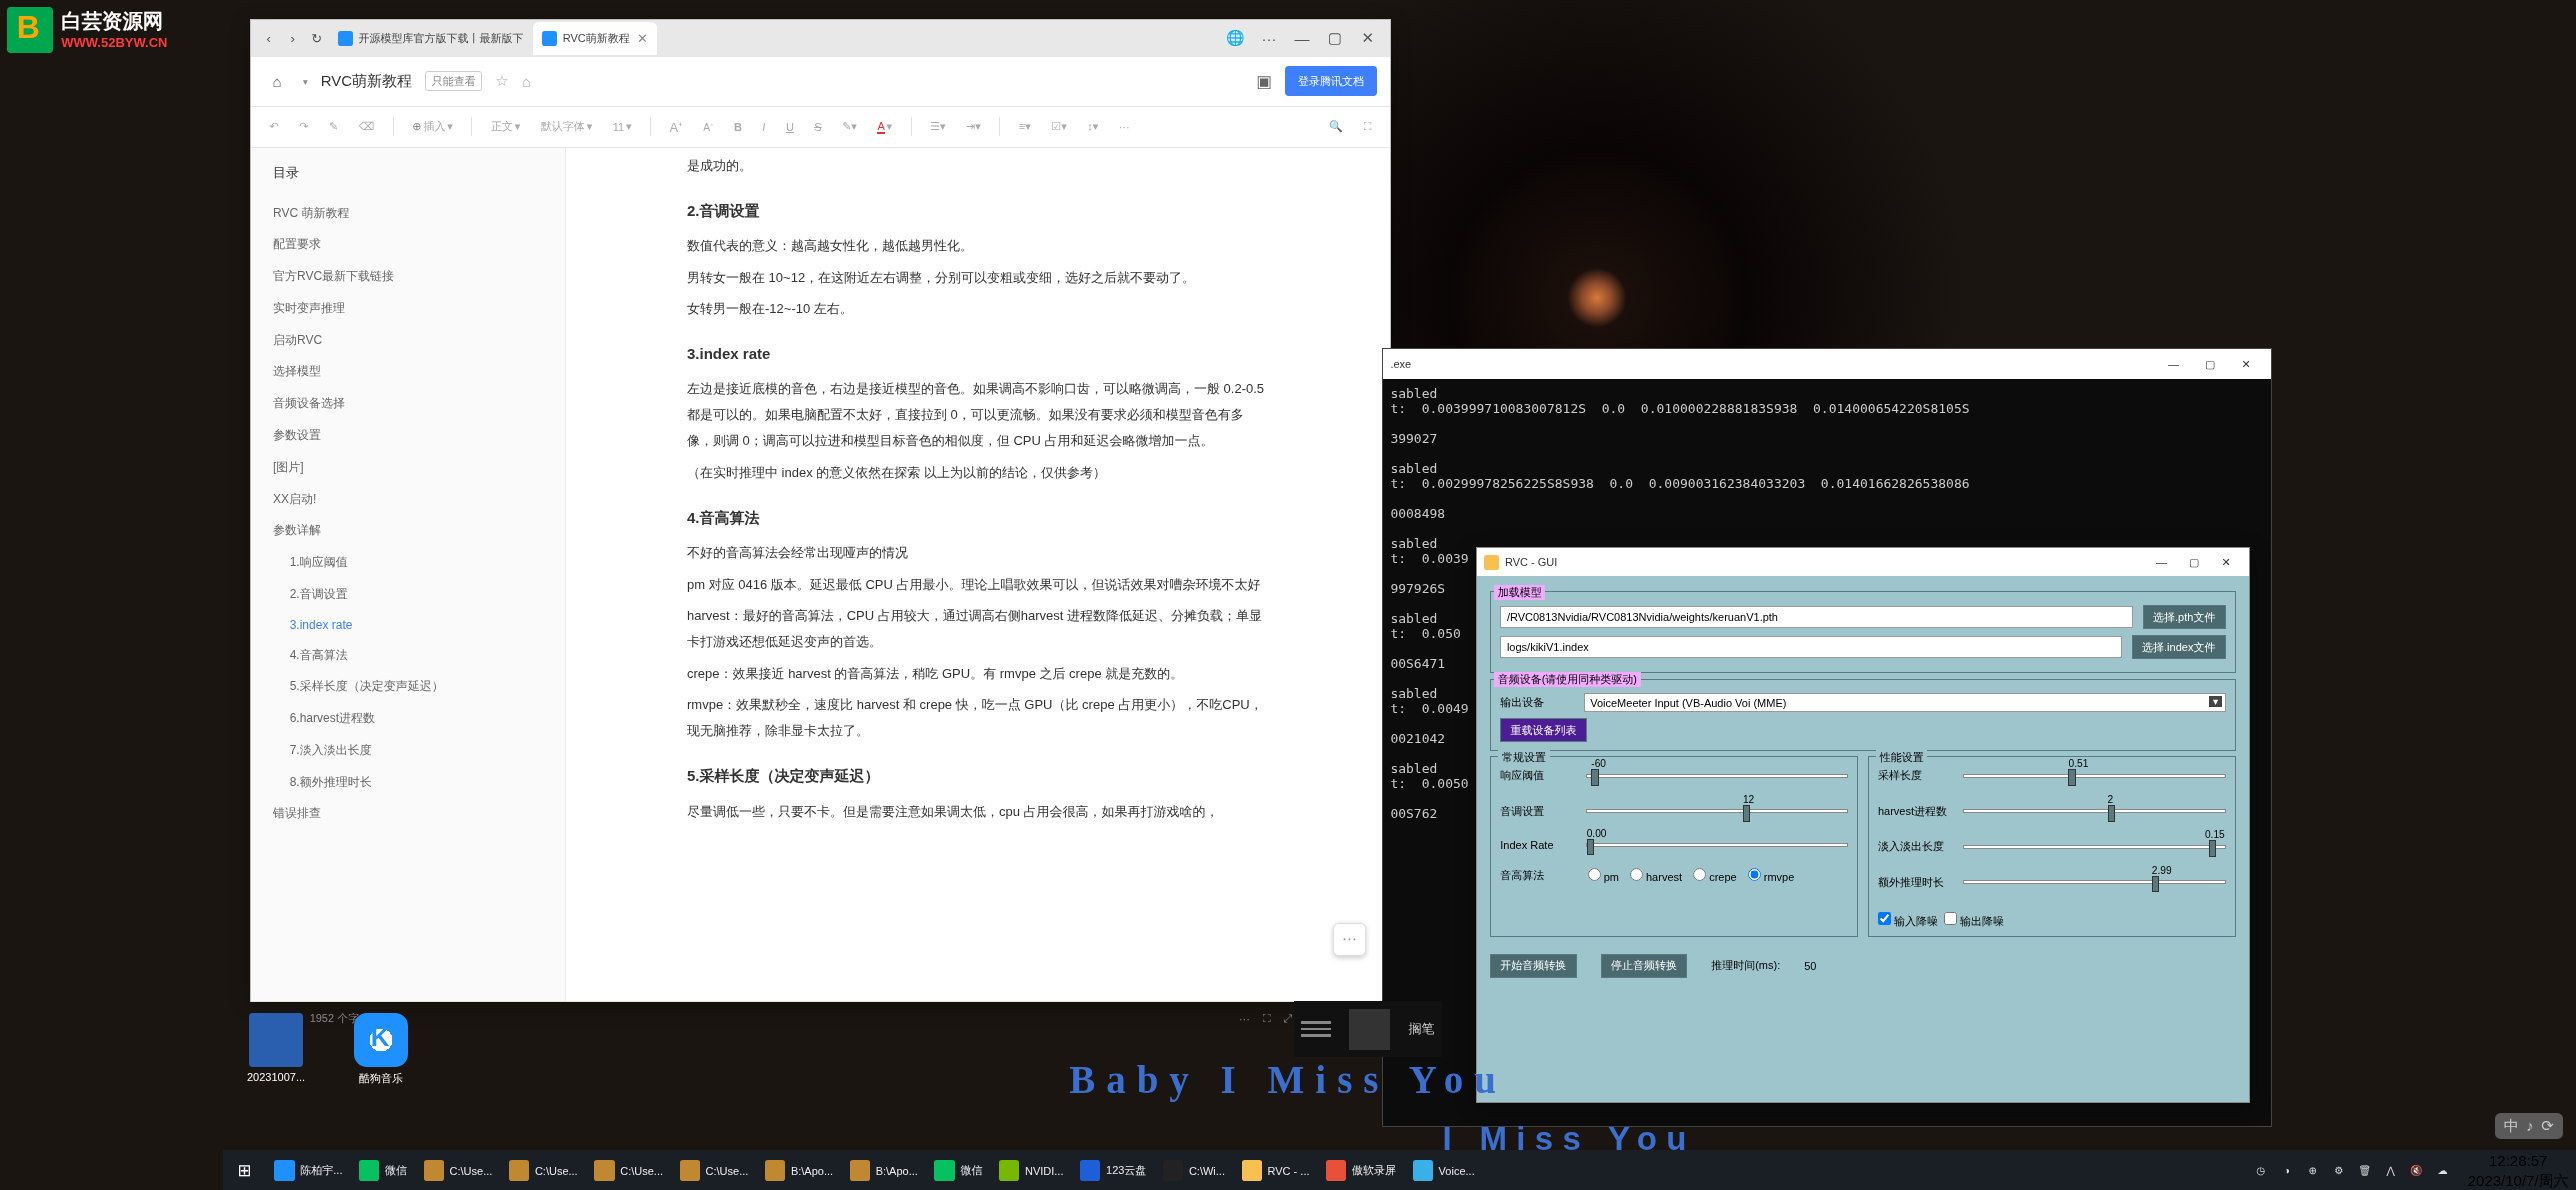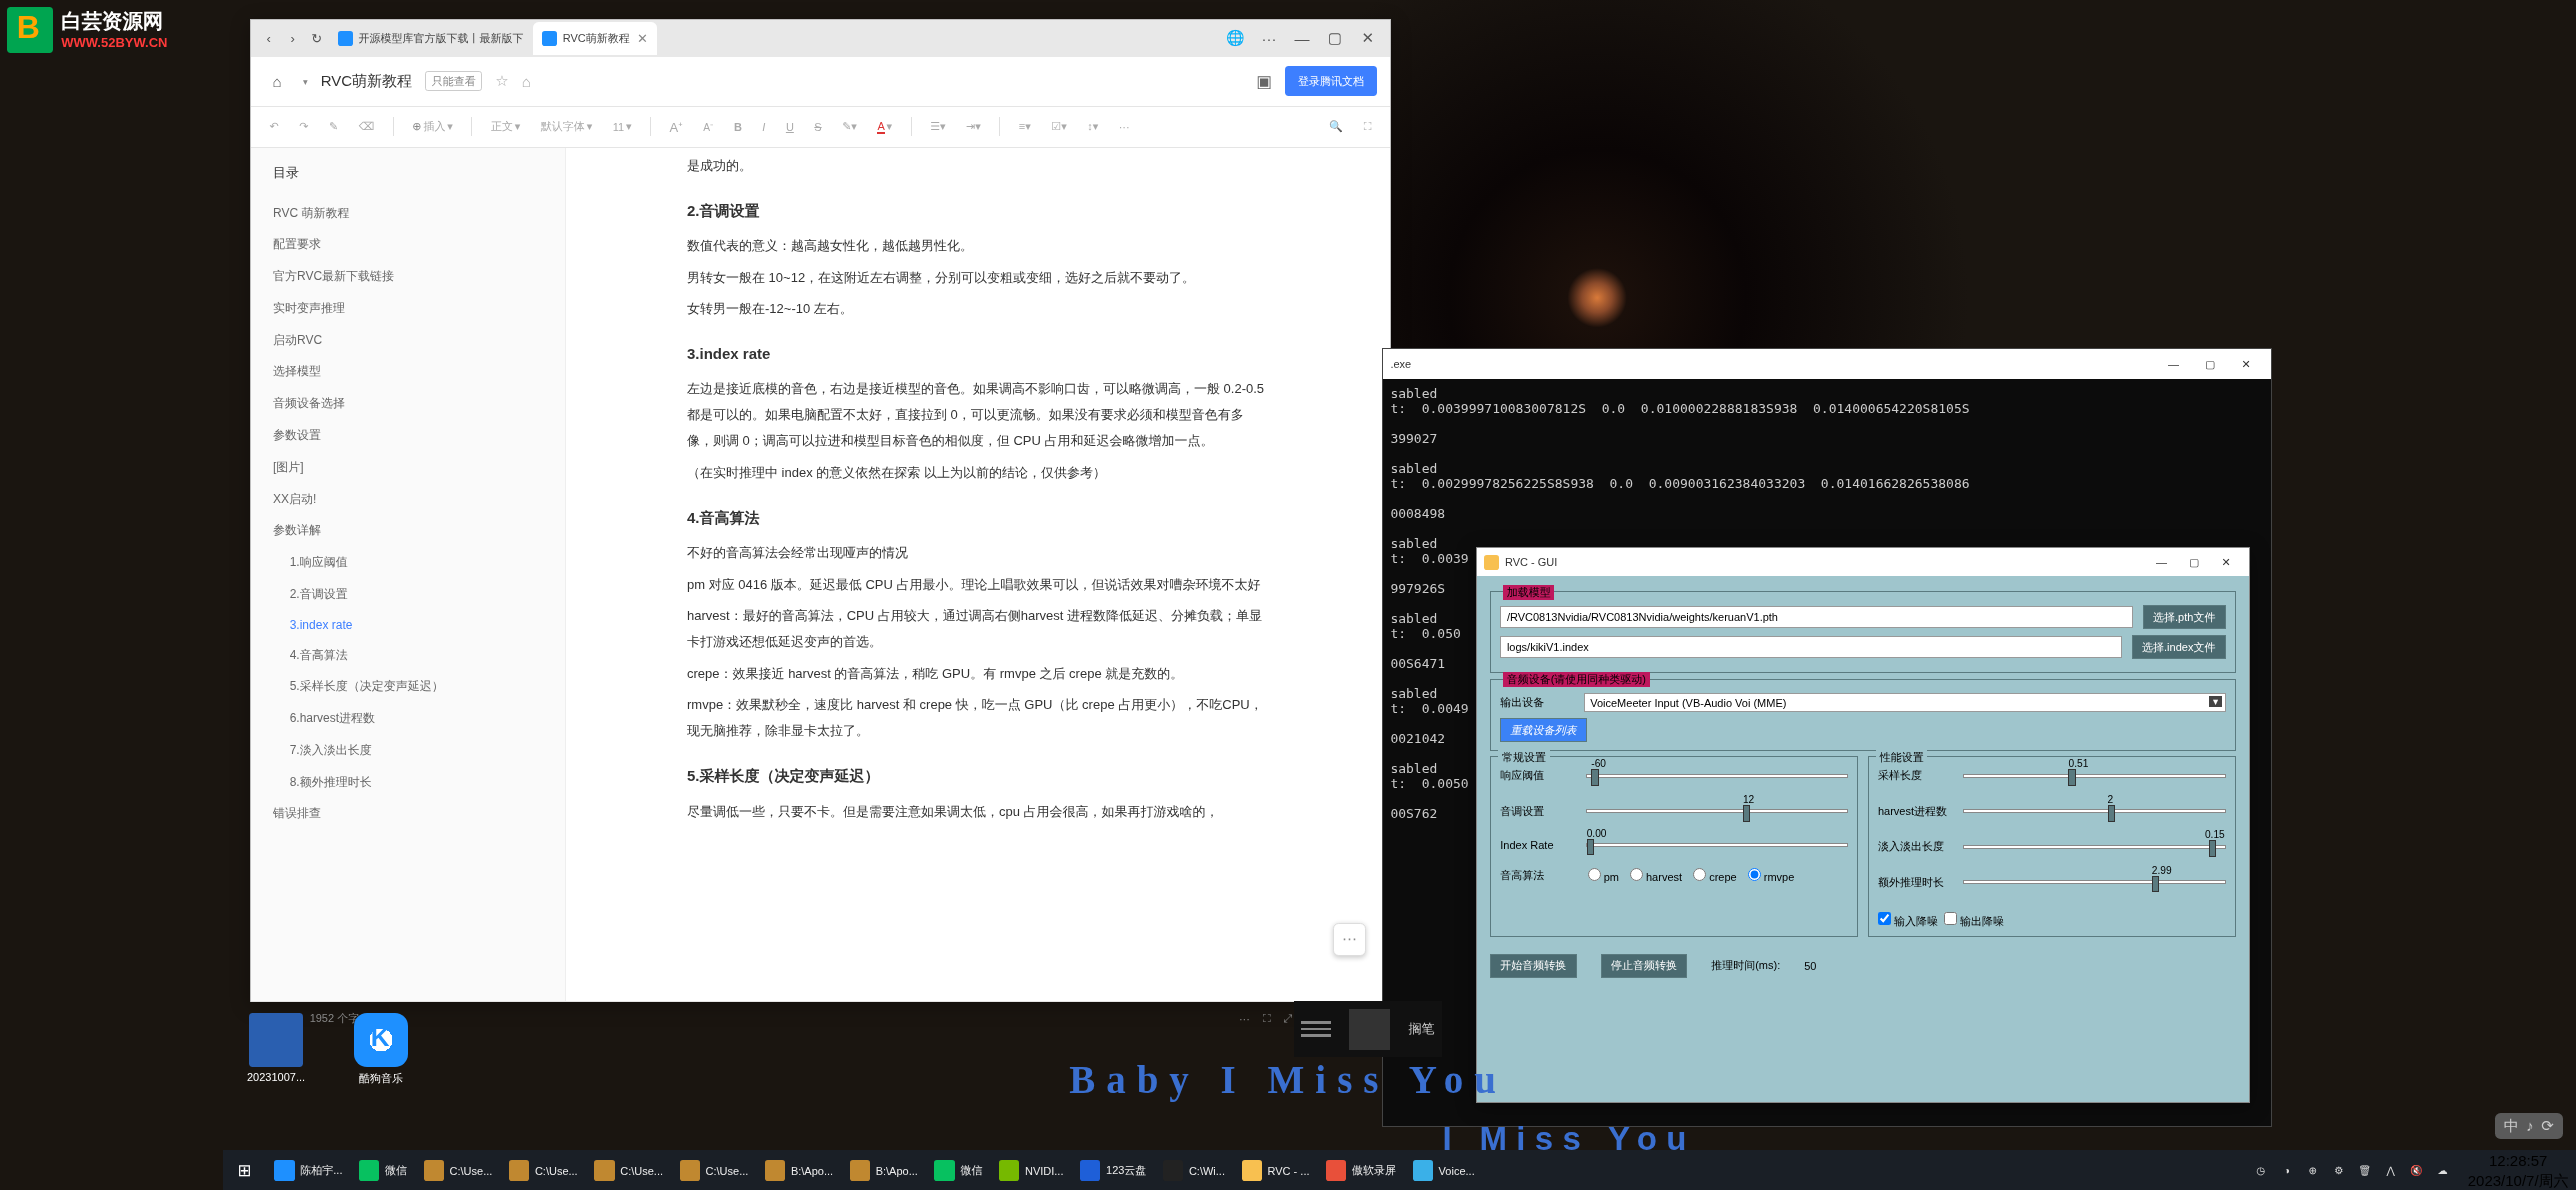--- a/index.html
+++ b/index.html
@@ -54,21 +54,21 @@
 .console-window { position: absolute; top: 348px; left: 1382px; width: 890px; height: 779px; background: #0c0c0c; border: 0.9px solid #444; }
 .console-titlebar { height: 30px; background: #fff; display: flex; align-items: center; padding: 0 7.4px; font-size: 11px; color: #333; }
 .console-text { padding: 7.4px; font-family: Consolas, monospace; font-size: 13px; color: #ccc; white-space: pre; }
 
 
 .rvc-window { position: absolute; top: 547px; left: 1476px; width: 774px; height: 556px; background: #9fc5cc; border: 0.9px solid #888; box-shadow: 0 3.7px 18.5px rgba(0,0,0,0.4); }
 .rvc-titlebar { height: 28px; background: #fff; display: flex; align-items: center; padding: 0 7.4px; font-size: 11px; color: #333; }
 .rvc-title-icon { width: 15px; height: 15px; background: #f8c050; border-radius: 2.8px; margin-right: 5.6px; }
 .rvc-body { padding: 9.3px 13px; font-size: 12px; color: #000; }
 .rvc-fieldset { border: 0.9px solid #5a7a7f; padding: 7.4px 9.3px; margin: 5.6px 0; position: relative; background: #9fc5cc; }
-.rvc-legend { font-size: 11px; background: #be185d; padding: 0 3.7px; position: absolute; top: -7.4px; left: 12px; }
+.rvc-legend { font-size: 11px; background: #f0abfc; padding: 0 3.7px; position: absolute; top: -7.4px; left: 3px; }
 .rvc-row { display: flex; align-items: center; gap: 9.3px; margin: 5.6px 0; }
 .rvc-label { width: 74px; font-size: 11px; }
 .rvc-input { flex: 1; background: #fff; border: 0.9px solid #999; padding: 3.7px 5.6px; font-size: 11px; }
 .rvc-select { flex: 1; background: #fff; border: 0.9px solid #999; padding: 2.8px 5.6px; font-size: 11px; appearance: none; position: relative;}
 .rvc-select-wrap { flex: 1; position: relative; }
 .rvc-select-wrap::after { content: "▾"; position: absolute; right: 3.7px; top: 2.8px; background: #444; color: #fff; width: 13px; text-align: center; font-size: 10.2px;}
 .rvc-btn { background: #d4e6ea; border: 0.9px solid #5a7a7f; padding: 3.7px 9.3px; font-size: 11px; cursor: pointer; }
 .rvc-cols { display: flex; gap: 9.3px; }
 .rvc-col { flex: 1; border: 0.9px solid #5a7a7f; padding: 7.4px 9.3px; position: relative; }
 .rvc-col-title { font-size: 11px; background: #9fc5cc; padding: 0 3.7px; position: absolute; top: -7.4px; left: 7.4px; }
@@ -317,21 +317,21 @@
       </div>
     </div>
     <div class="rvc-fieldset">
       <span class="rvc-legend">音频设备(请使用同种类驱动)</span>
       <div class="rvc-row">
         <span class="rvc-label">输出设备</span>
         <div class="rvc-select-wrap">
             <div class="rvc-select">VoiceMeeter Input (VB-Audio Voi (MME)</div>
           </div>
       </div>
-      <button class="rvc-btn" style="background:#3b82f6;color:#fff;font-style:italic;">重载设备列表</button>
+      <button class="rvc-btn" style="background:#4c1d95;color:#fff;">重载设备列表</button>
     </div>
     <div class="rvc-cols">
       <div class="rvc-col">
         <span class="rvc-col-title">常规设置</span>
         <div class="slider-row">
           <span class="slider-label">响应阈值</span>
           <div class="slider-track">
               <span class="slider-value" style="left:4.6px;">-60</span>
               <div class="slider-thumb" style="left:4.6px;"></div>
             </div>

